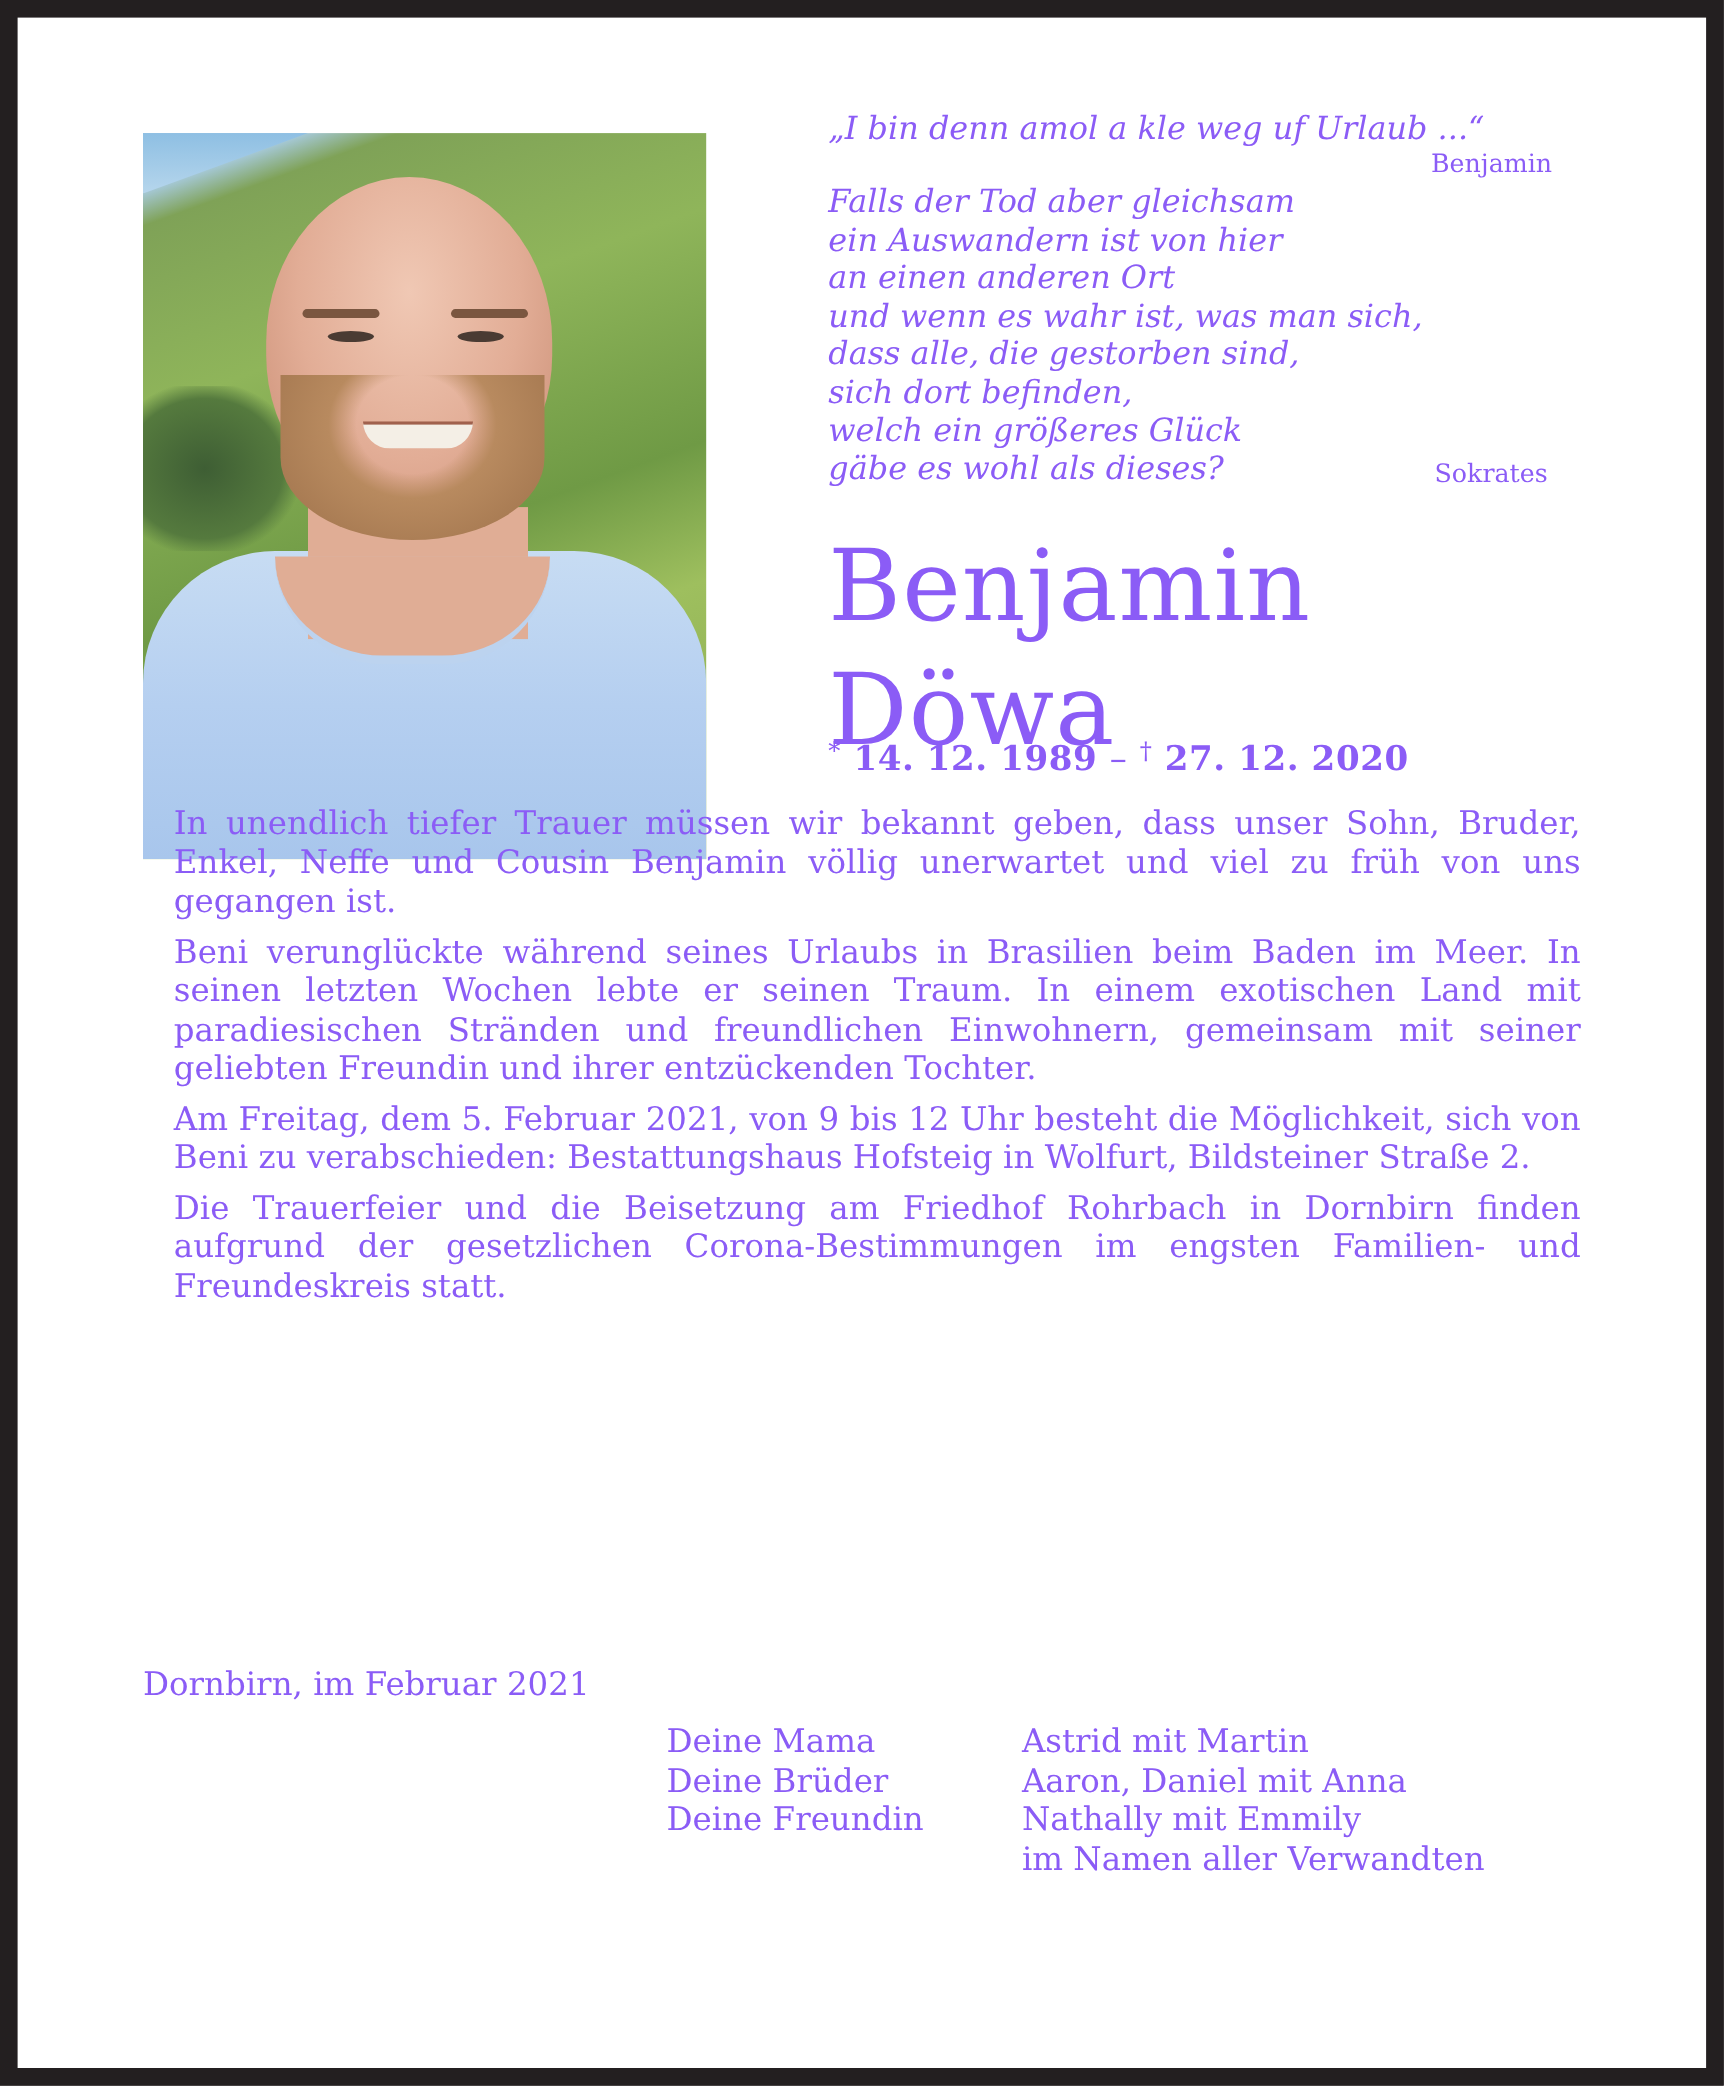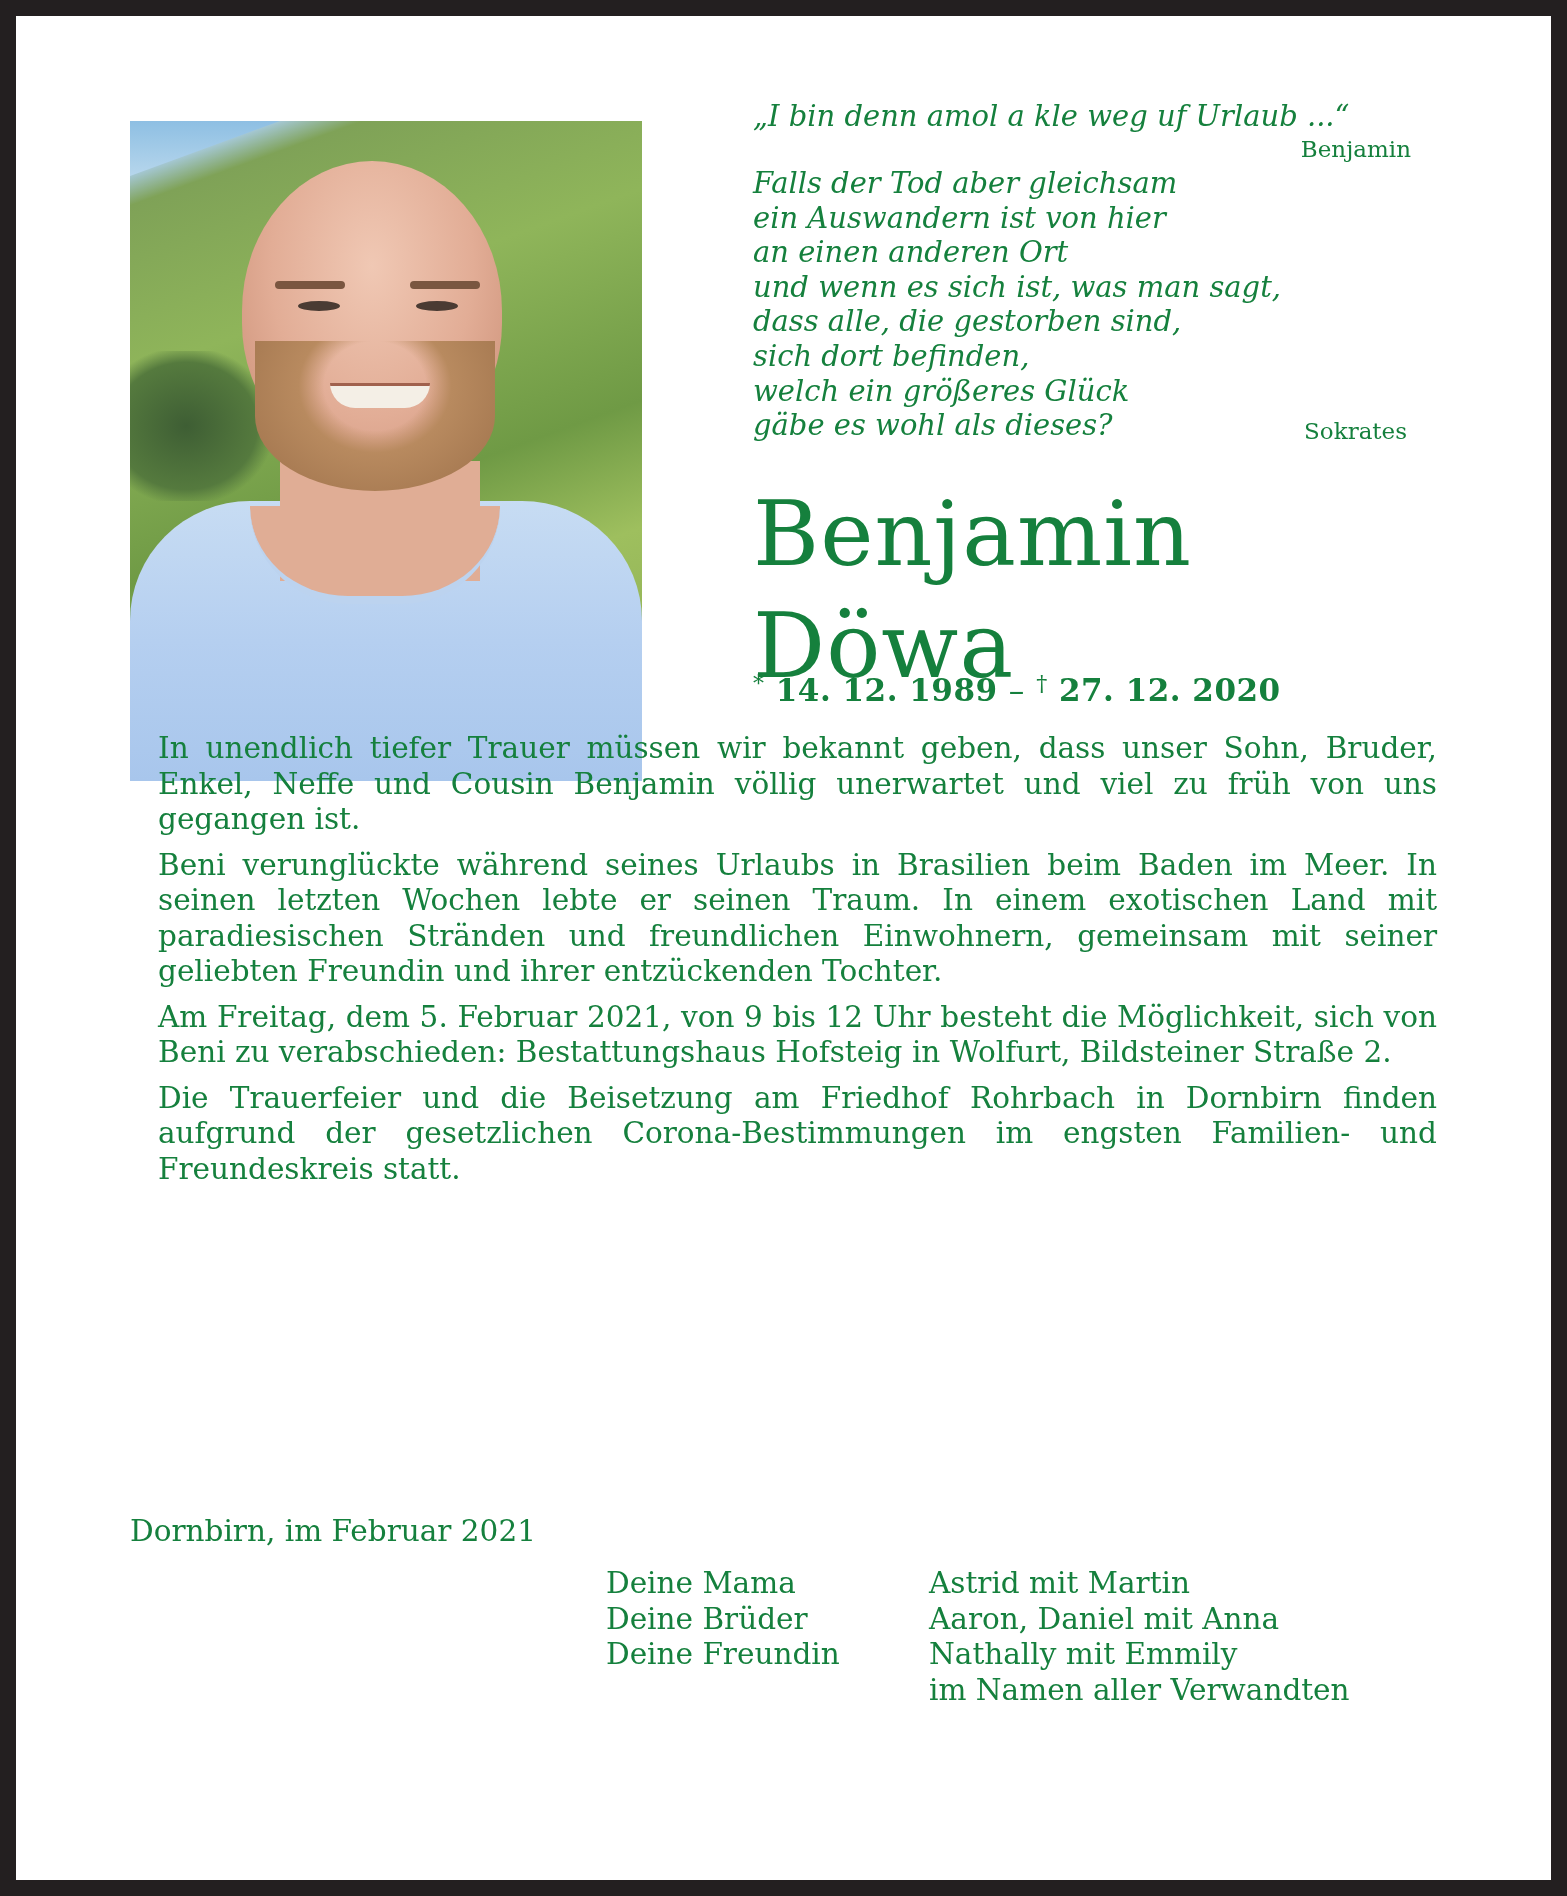--- a/index.html
+++ b/index.html
@@ -1,19 +1,19 @@
 <!DOCTYPE html>
 <html><head>
 <meta charset="utf-8">
 <style>
   html, body { margin: 0; padding: 0; background: #231f20; }
   body { width: 1567px; height: 1896px; position: relative; overflow: hidden; }
   .page {
     position: absolute; left: 16px; top: 16px; width: 1535px; height: 1864px;
-    background: #ffffff; color: #15803d;
+    background: #ffffff; color: #8b5cf6;
     font-family: "DejaVu Serif", "Liberation Serif", serif;
   }
   .photo {
     position: absolute; left: 114px; top: 105px; width: 512px; height: 660px; overflow: hidden;
     background: linear-gradient(160deg, #9cc3df 0%, #a9cce3 6%, #7fa257 10%, #8fb55a 30%, #6f9a45 55%, #9ebf5e 70%, #87a850 100%);
   }
   .photo .sky { position:absolute; left:0; top:0; width:150px; height:55px; background: linear-gradient(180deg,#8ebfe3,#b6d6ec); clip-path: polygon(0 0,100% 0,0 100%); }
   .photo .trees { position:absolute; left:0; top:230px; width:140px; height:150px; background: radial-gradient(ellipse at 40% 50%, #3e5e34 0%, #557a3e 60%, transparent 75%); }
   .photo .head { position:absolute; left:112px; top:40px; width:260px; height:300px; border-radius: 50% 50% 46% 46%; background: radial-gradient(ellipse at 50% 35%, #f0c8b4 0%, #e2ad96 55%, #c98d74 100%); }
   .photo .beard { position:absolute; left:125px; top:220px; width:240px; height:150px; border-radius: 0 0 50% 50%; background: radial-gradient(ellipse at 50% 30%, rgba(0,0,0,0) 30%, #b88a5f 45%, #a77a52 80%); }
@@ -69,21 +69,21 @@
     <div class="mouth"></div>
   </div>
 
   <div class="quote">
     <div class="motto">„I bin denn amol a kle weg uf Urlaub ...“</div>
     <div class="attr benj">Benjamin</div>
     <div class="poem">
       <div>Falls der Tod aber gleichsam</div>
       <div>ein Auswandern ist von hier</div>
       <div>an einen anderen Ort</div>
-      <div>und wenn es sich ist, was man sagt,</div>
+      <div>und wenn es wahr ist, was man sich,</div>
       <div>dass alle, die gestorben sind,</div>
       <div>sich dort befinden,</div>
       <div>welch ein größeres Glück</div>
       <div>gäbe es wohl als dieses?</div>
     </div>
     <div class="attr sokr">Sokrates</div>
   </div>
 
   <h1 class="name" style="margin:0">
     <div>Benjamin</div>

